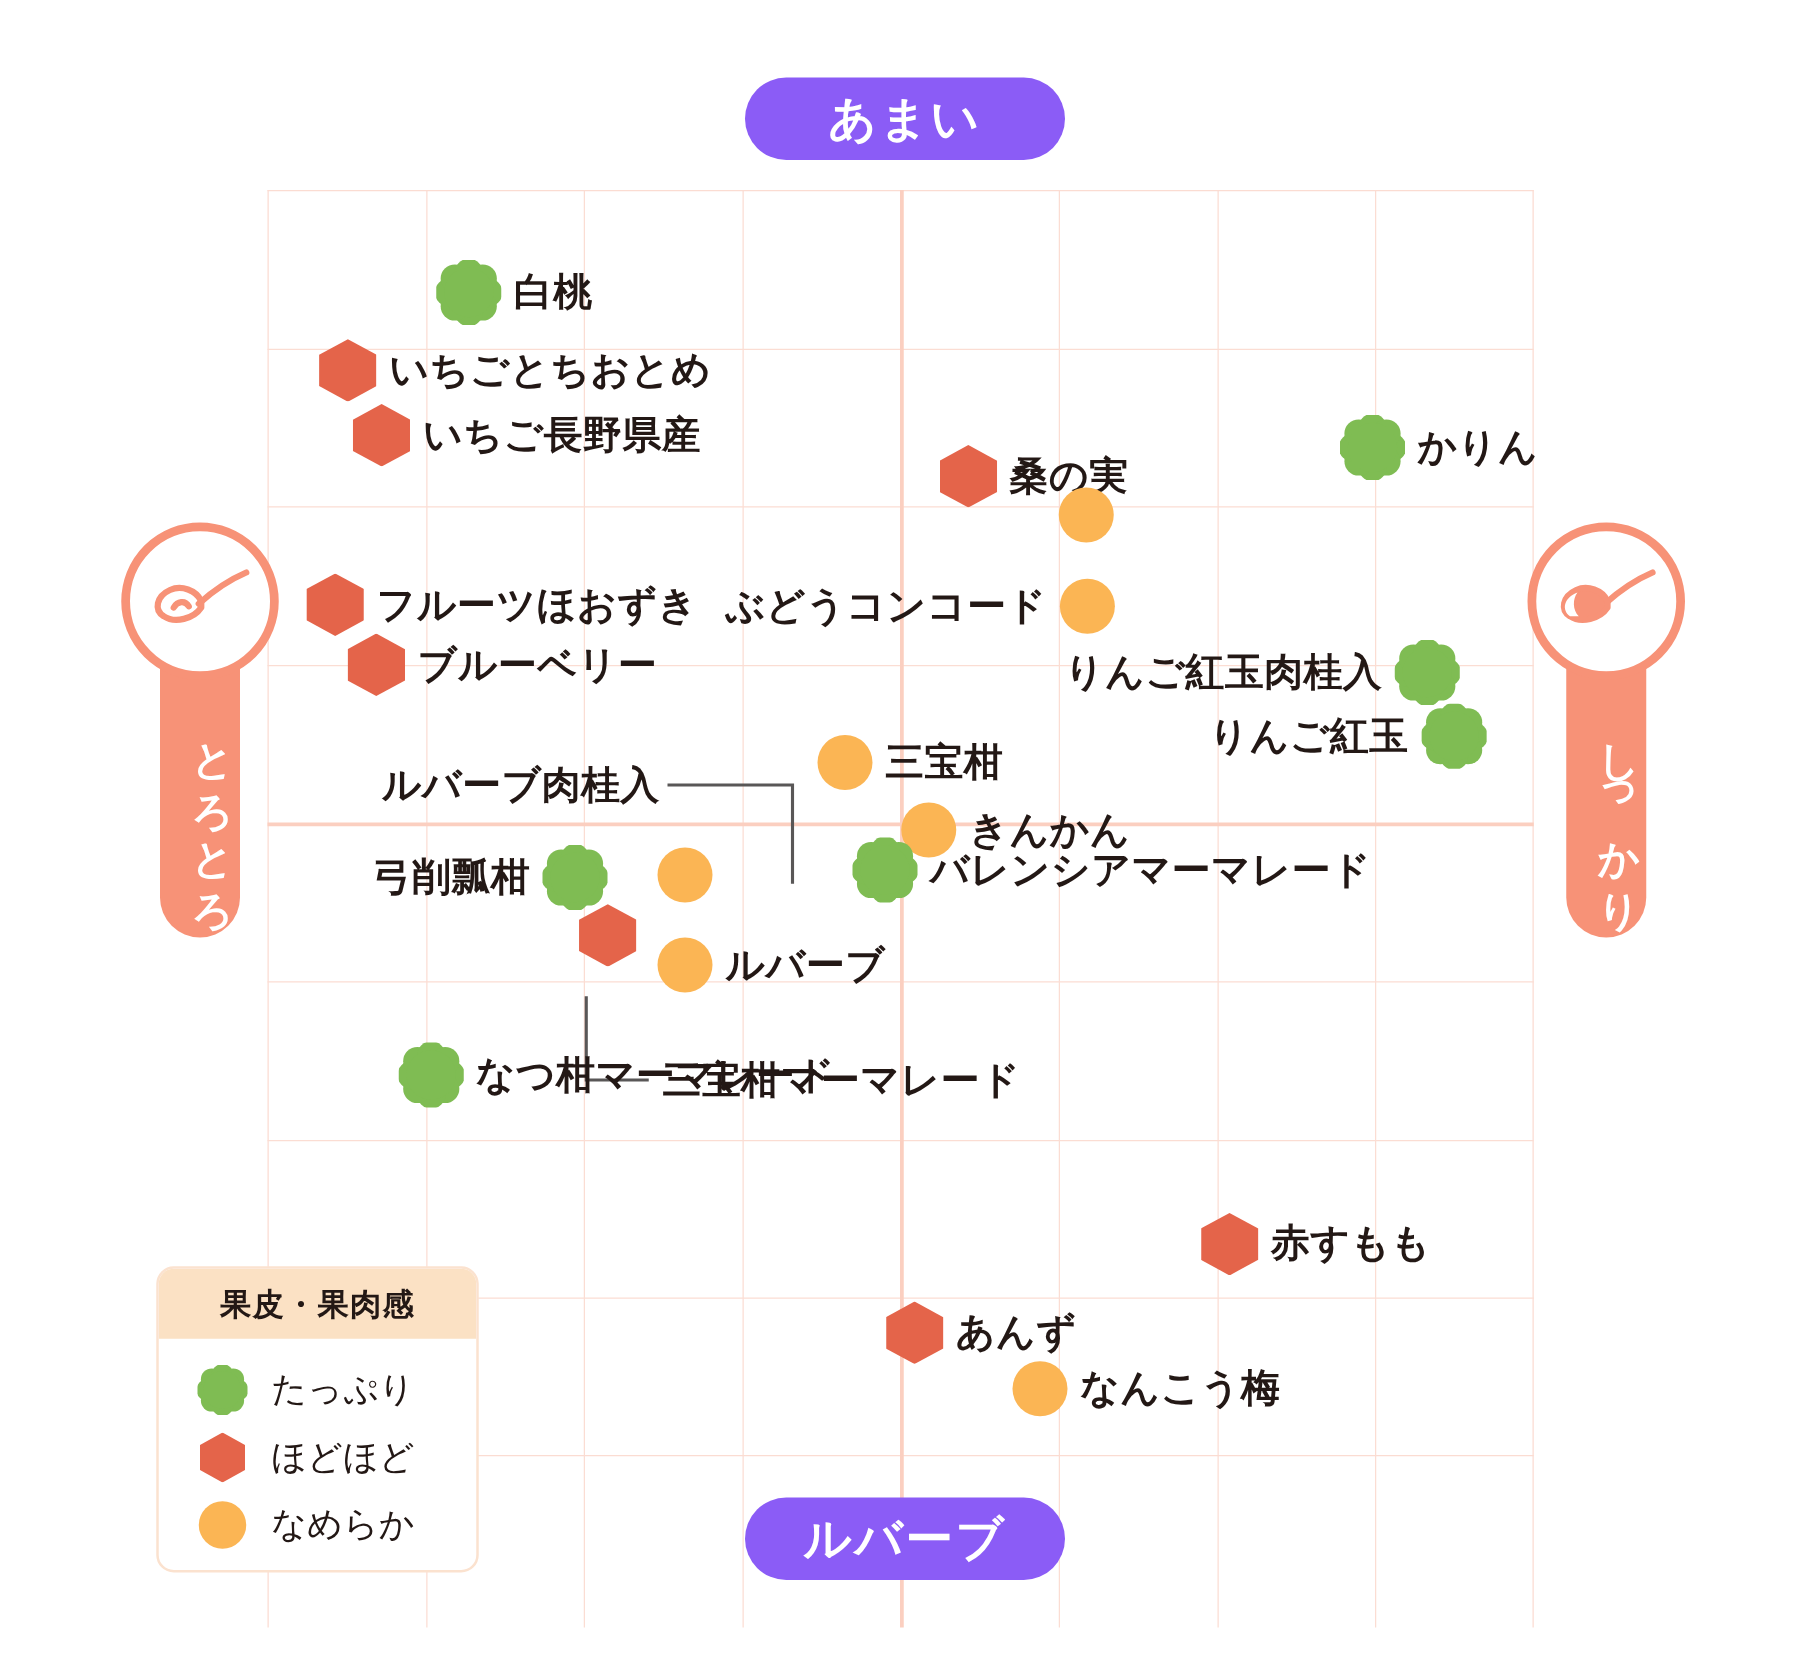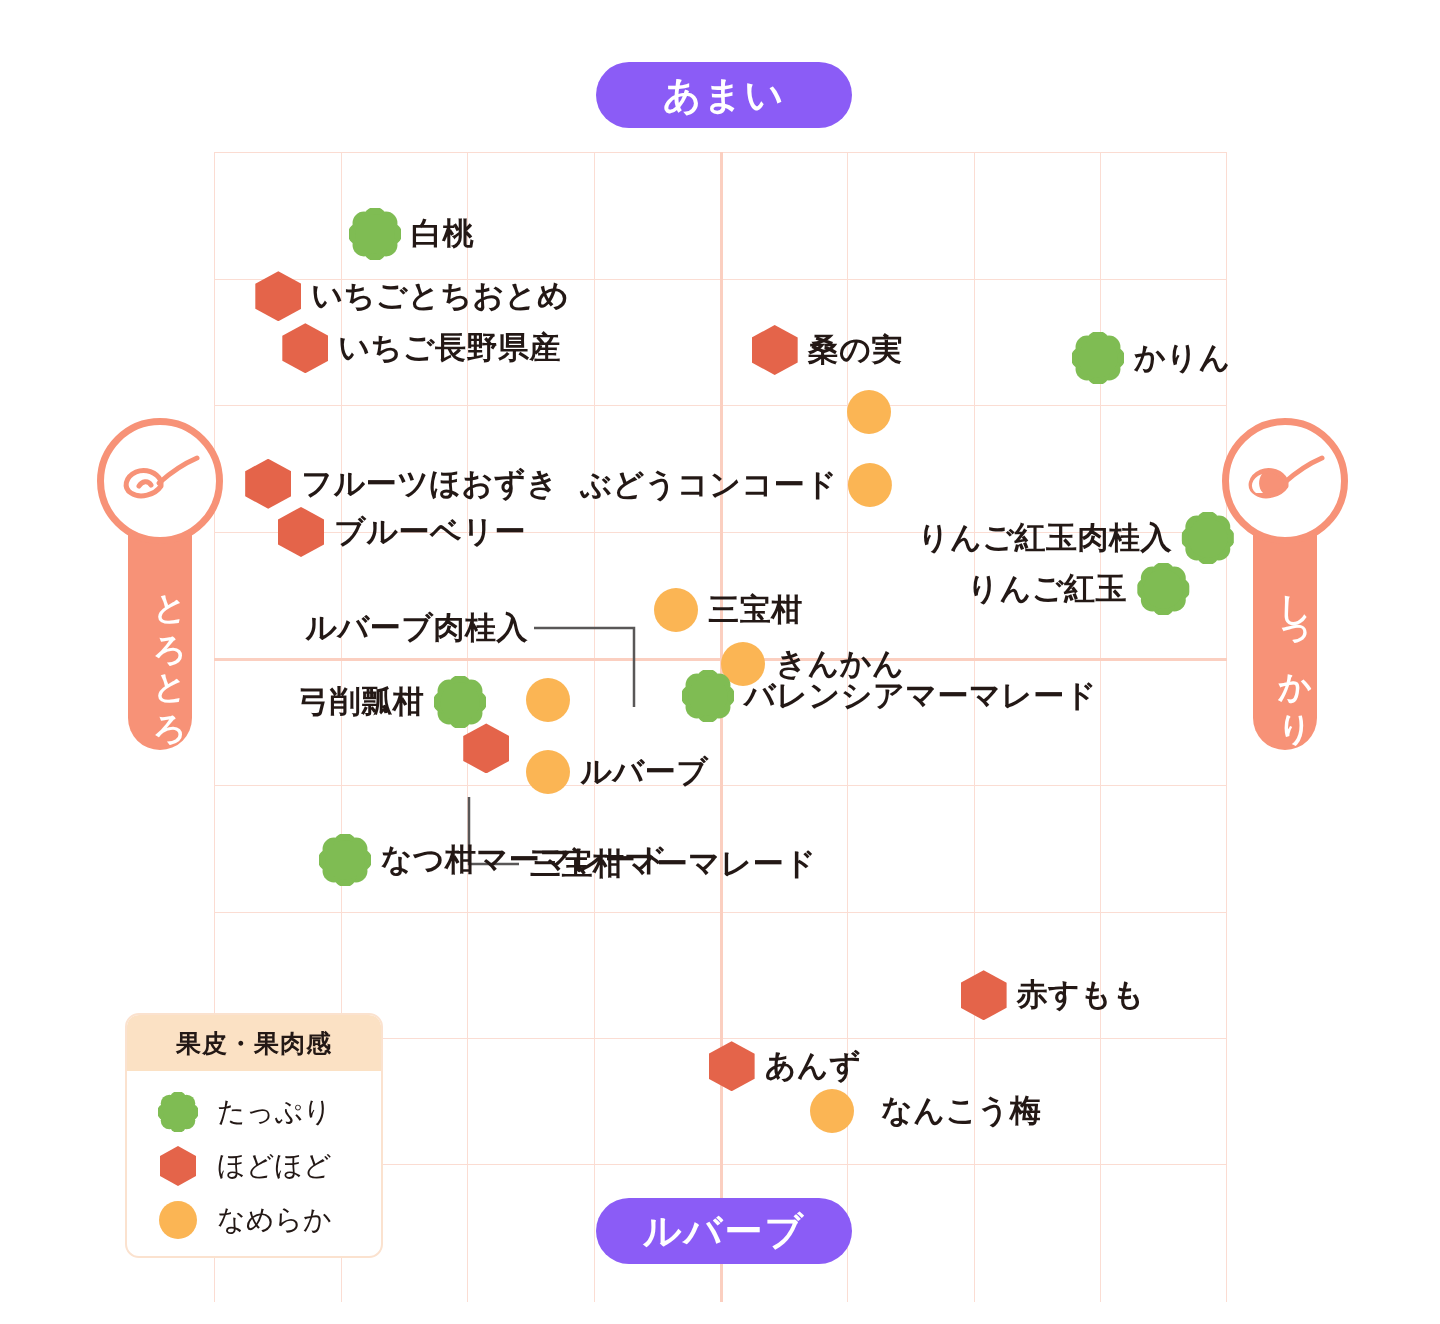--- a/index.html
+++ b/index.html
@@ -179,21 +179,21 @@
         <span class="lbl">白桃</span>
       </div>
       <div class="item right" style="left: 63.3125px; top: 144.352px; transform: translate(-22px, -50%);">
         <span class="marker m-hex" style="background: rgb(228, 100, 74);"></span>
         <span class="lbl">いちごとちおとめ</span>
       </div>
       <div class="item right" style="left: 63.3125px; top: 196.269px; transform: translate(-22px, -50%); padding-left: 27px;">
         <span class="marker m-hex" style="background: rgb(228, 100, 74);"></span>
         <span class="lbl">いちご長野県産</span>
       </div>
-      <div class="item right" style="left: 559.683px; top: 198px; transform: translate(-22px, -50%);">
+      <div class="item right" style="left: 559.683px; top: 229px; transform: translate(-22px, -50%);">
         <span class="marker m-hex" style="background: rgb(228, 100, 74);"></span>
         <span class="lbl">桑の実</span>
       </div>
       <div class="item right" style="left: 880.044px; top: 206.399px; transform: translate(-22px, -50%);">
         <span class="marker m-flower"><svg width="52" height="52" viewBox="0 0 100 100">
             <g>
               <circle cx="80" cy="50" r="22" fill="#7fbc53"></circle>
               <circle cx="71.21320343559643" cy="71.21320343559643" r="22" fill="#7fbc53"></circle>
               <circle cx="50" cy="80" r="22" fill="#7fbc53"></circle>
               <circle cx="28.786796564403577" cy="71.21320343559643" r="22" fill="#7fbc53"></circle>
@@ -214,21 +214,21 @@
         <span class="lbl">ぶどうコンコード</span>
       </div>
       <div class="item right" style="left: 53.1825px; top: 331.757px; transform: translate(-22px, -50%);">
         <span class="marker m-hex" style="background: rgb(228, 100, 74);"></span>
         <span class="lbl">フルーツほおずき</span>
       </div>
       <div class="item right" style="left: 58px; top: 379.875px; transform: translate(-22px, -50%); padding-left: 28px;">
         <span class="marker m-hex" style="background: rgb(228, 100, 74);"></span>
         <span class="lbl">ブルーベリー</span>
       </div>
-      <div class="item left" style="left: 1020px; top: 386.206px; transform: translate(-100%, -50%);">
+      <div class="item left" style="left: 954px; top: 386.206px; transform: translate(-100%, -50%);">
         <span class="marker m-flower"><svg width="52" height="52" viewBox="0 0 100 100">
             <g>
               <circle cx="80" cy="50" r="22" fill="#7fbc53"></circle>
               <circle cx="71.21320343559643" cy="71.21320343559643" r="22" fill="#7fbc53"></circle>
               <circle cx="50" cy="80" r="22" fill="#7fbc53"></circle>
               <circle cx="28.786796564403577" cy="71.21320343559643" r="22" fill="#7fbc53"></circle>
               <circle cx="20" cy="50.00000000000001" r="22" fill="#7fbc53"></circle>
               <circle cx="28.78679656440357" cy="28.786796564403577" r="22" fill="#7fbc53"></circle>
               <circle cx="49.99999999999999" cy="20" r="22" fill="#7fbc53"></circle>
               <circle cx="71.21320343559643" cy="28.78679656440357" r="22" fill="#7fbc53"></circle>
@@ -326,21 +326,21 @@
         <span class="lbl">なつ柑マーマレード</span>
       </div>
       <div class="item right" style="left: 768.614px; top: 843.322px; transform: translate(-22px, -50%);">
         <span class="marker m-hex" style="background: rgb(228, 100, 74);"></span>
         <span class="lbl">赤すもも</span>
       </div>
       <div class="item right" style="left: 516.63px; top: 914.232px; transform: translate(-22px, -50%);">
         <span class="marker m-hex" style="background: rgb(228, 100, 74);"></span>
         <span class="lbl">あんず</span>
       </div>
-      <div class="item right" style="left: 617.93px; top: 958.551px; transform: translate(-22px, -50%); gap: 17px;">
+      <div class="item right" style="left: 617.93px; top: 958.551px; transform: translate(-22px, -50%);">
         <span class="marker m-circle" style="background: rgb(251, 181, 84);"></span>
         <span class="lbl">なんこう梅</span>
       </div>
     </div>
 </div>
 
 <div class="pill" id="pill-top">
   <span>あまい</span>
 </div>
 <div class="pill" id="pill-bottom">

